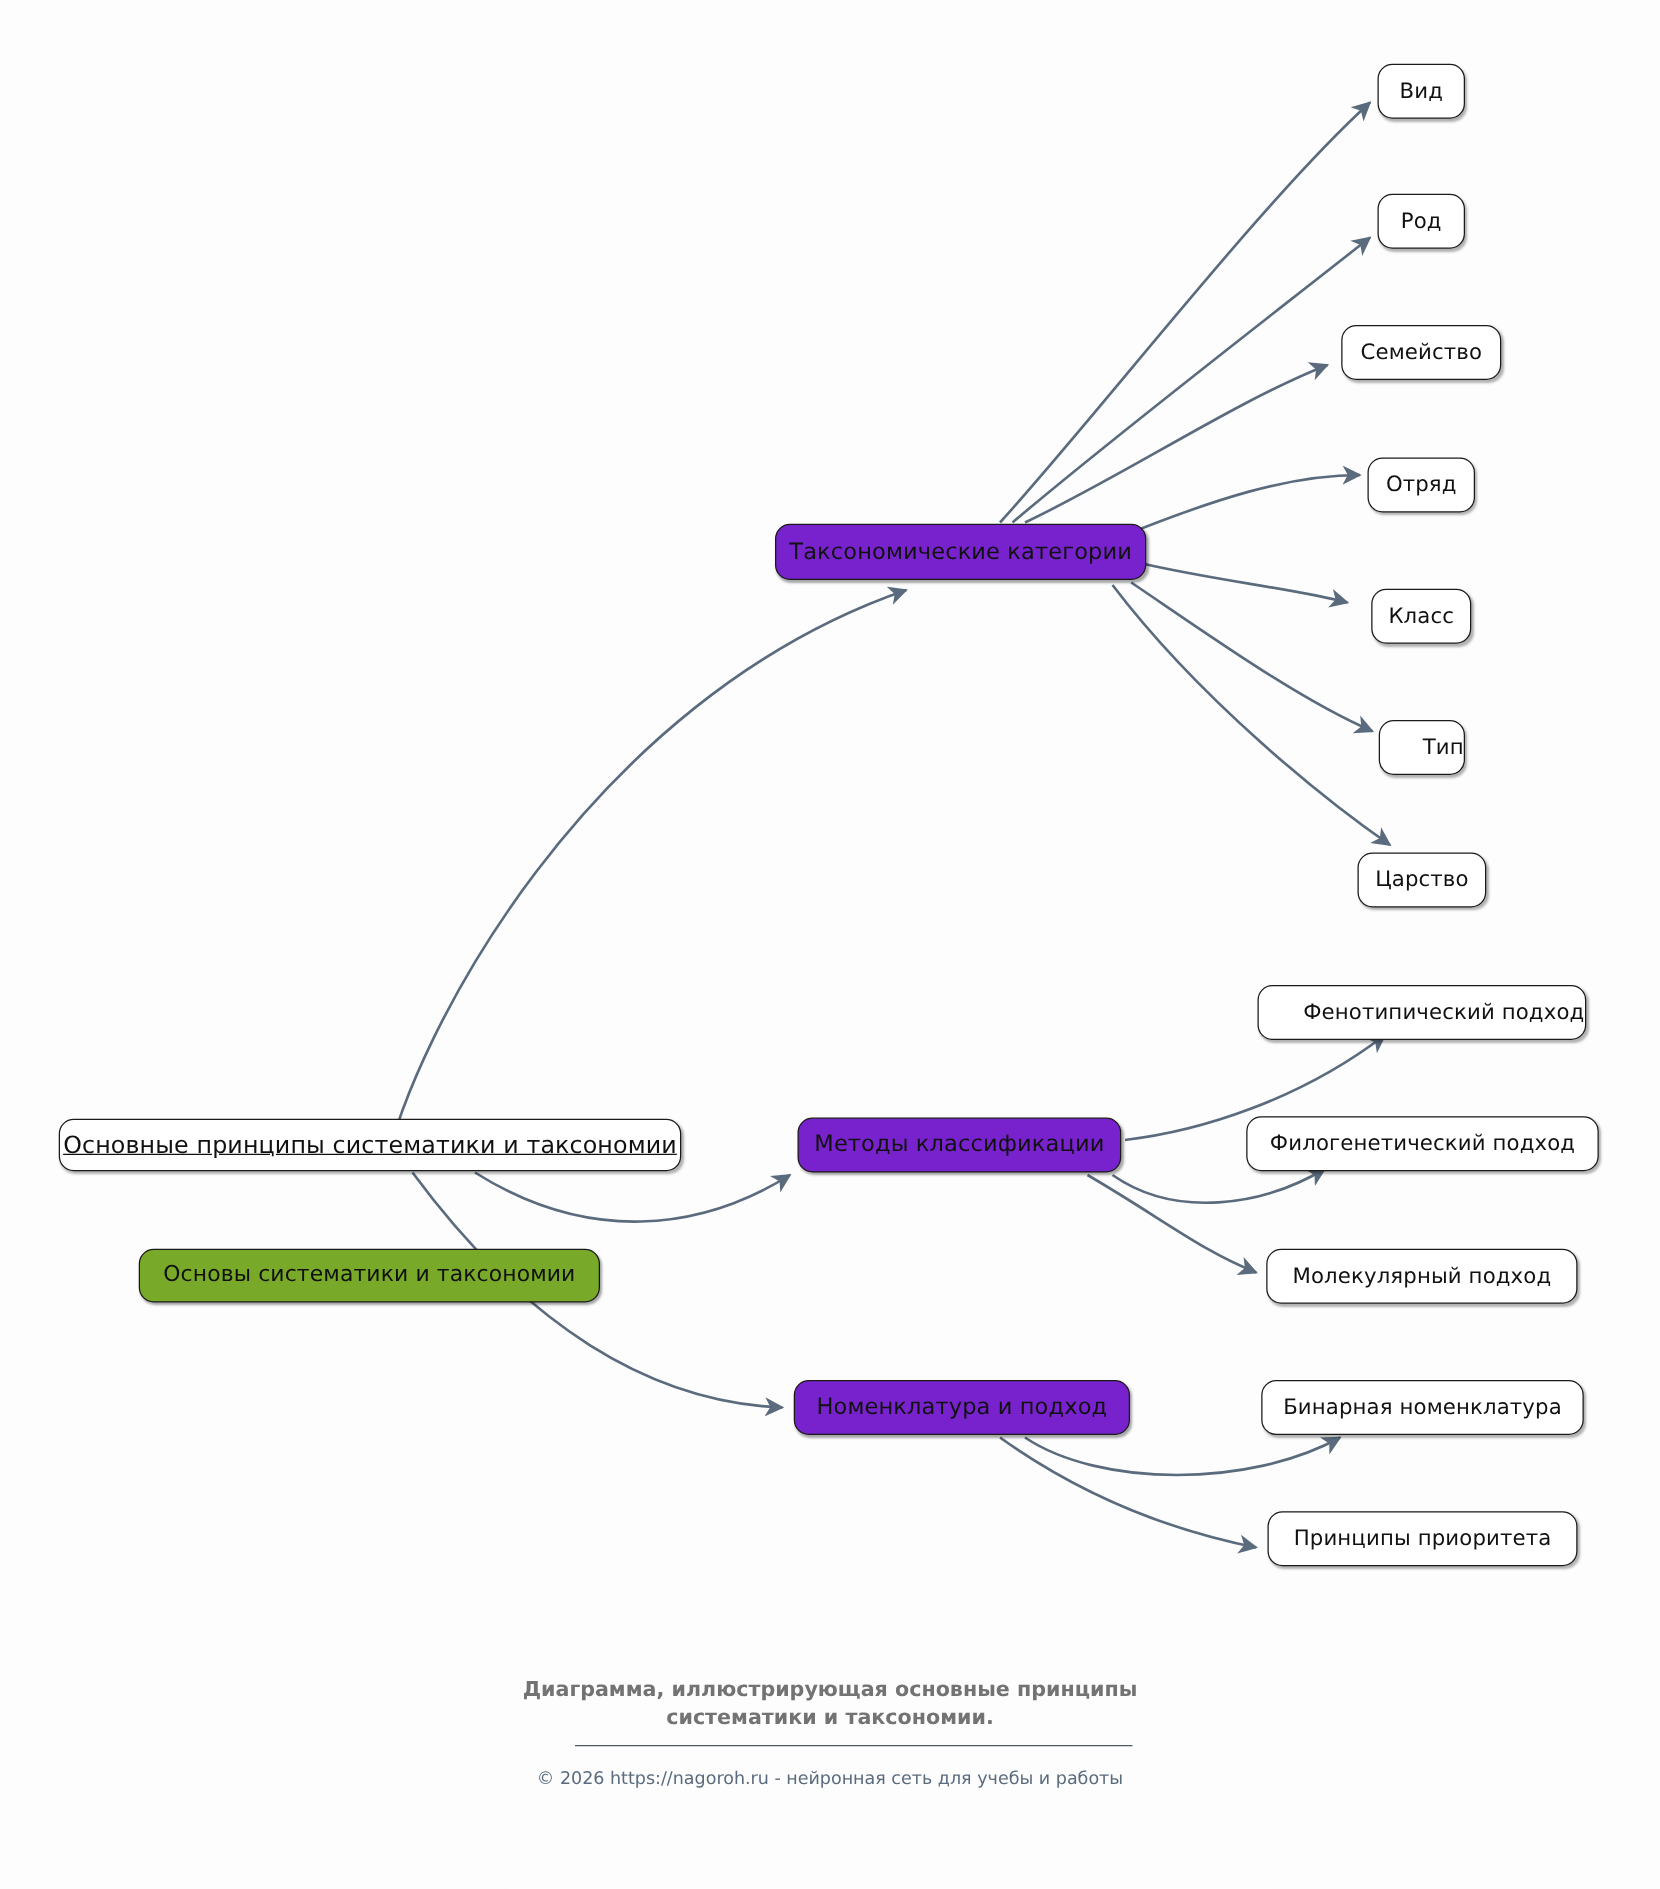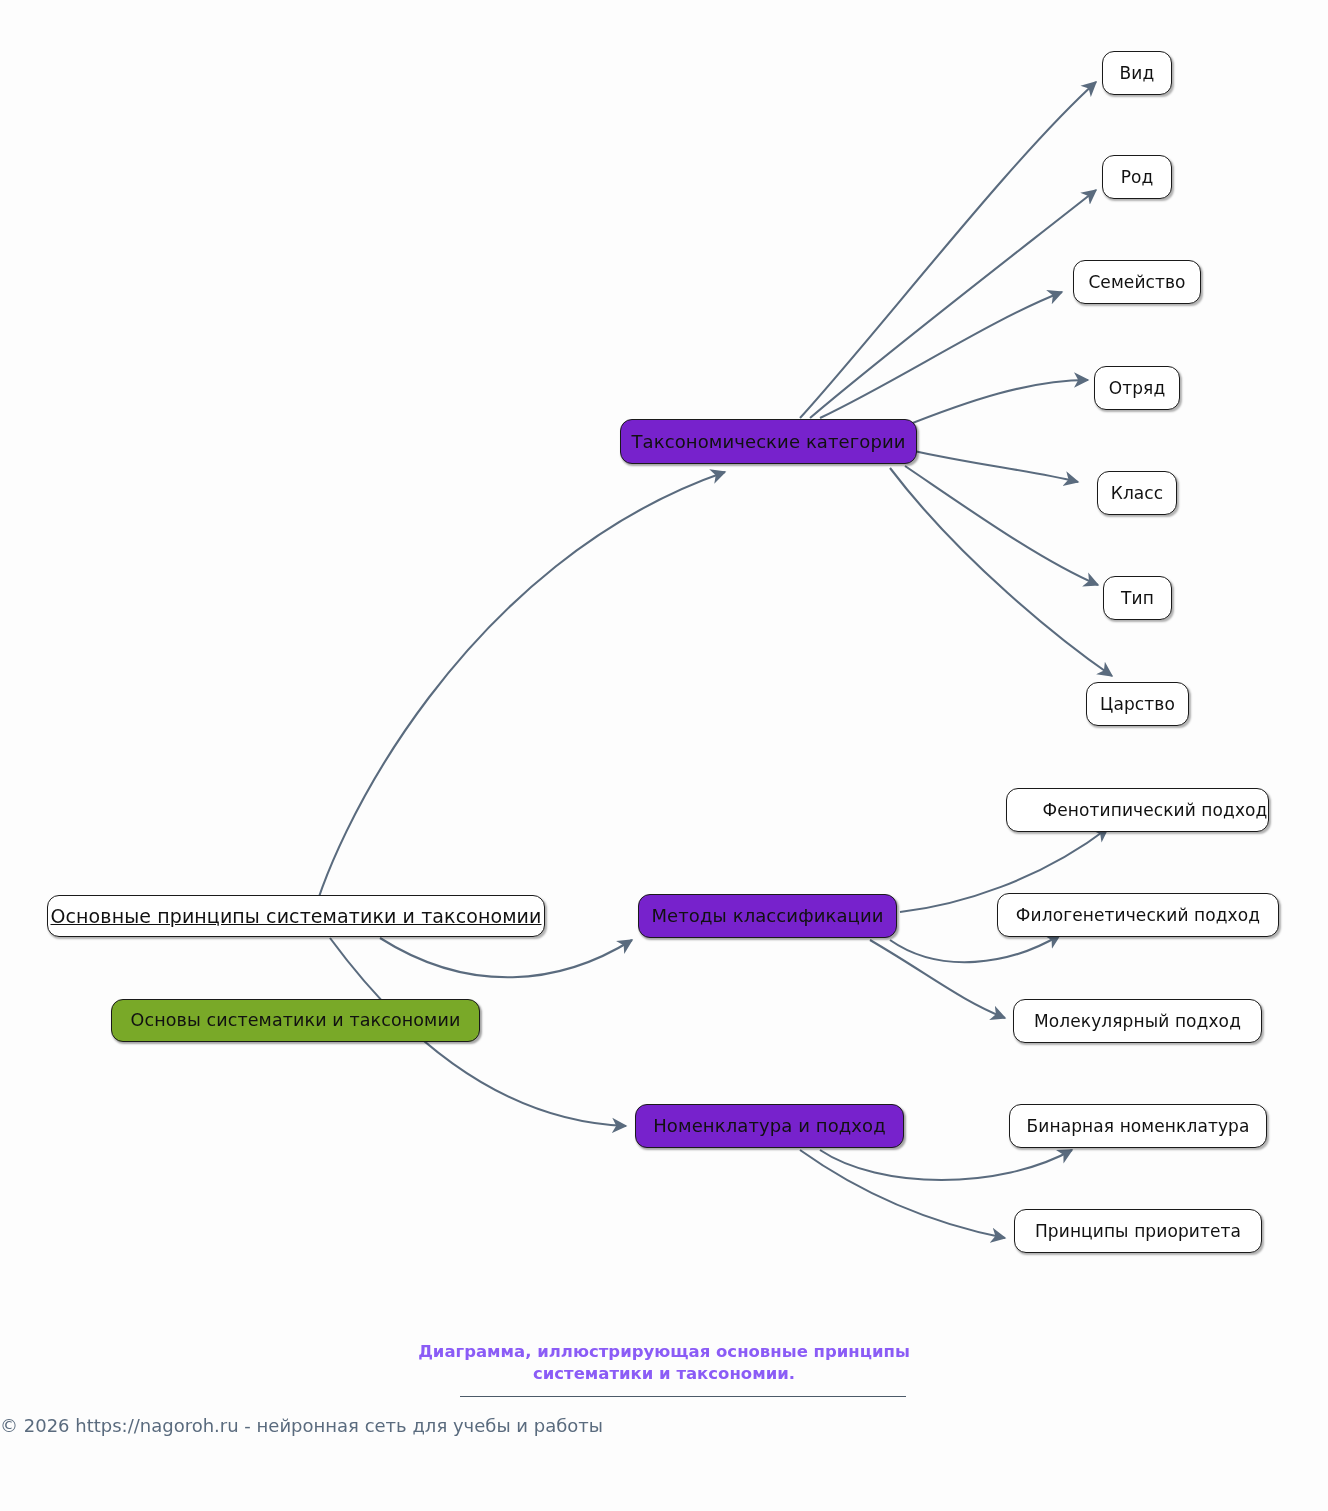--- a/index.html
+++ b/index.html
@@ -56,34 +56,34 @@
   }
   .caption {
     position: absolute;
     left: 0;
     width: 1328px;
     text-align: center;
     font-family: "DejaVu Sans", sans-serif;
     font-weight: bold;
     font-size: 16.5px;
     line-height: 1.45;
-    color: #8b5cf6;
+    color: #737373;
   }
   .divider {
     position: absolute;
     height: 0;
     border-top: 1.3px solid #4c5a68;
   }
   .copyright {
     position: absolute;
     left: 0;
     width: 1328px;
-    text-align: left;
+    text-align: center;
     font-family: "DejaVu Sans", sans-serif;
-    font-size: 18px;
+    font-size: 14px;
     color: #5a6b7e;
   }
 </style>
 </head>
 <body>
 
 <div id="canvas">
 
   <svg id="edges" viewBox="0 0 1328 1511">
     <defs>
@@ -136,21 +136,21 @@
   </div>
   <div class="node plain" style="left:1073px; top:260px; width:128px; height:44px;">
     <span>Семейство</span>
   </div>
   <div class="node plain" style="left:1094px; top:366px; width:86px; height:44px;">
     <span>Отряд</span>
   </div>
   <div class="node plain" style="left:1097px; top:471px; width:80px; height:44px;">
     <span>Класс</span>
   </div>
-  <div class="node plain" style="left:1103px; top:576px; width:69px; height:44px;">
+  <div class="node plain" style="left:1103px; top:576px; width:69px; height:44px;justify-content:flex-end;">
     <span>Тип</span>
   </div>
   <div class="node plain" style="left:1086px; top:682px; width:103px; height:44px;">
     <span>Царство</span>
   </div>
 
   <div class="node accent" style="left:638px; top:894px; width:259px; height:44px; font-size:18px;">
     <span>Методы классификации</span>
   </div>
 

